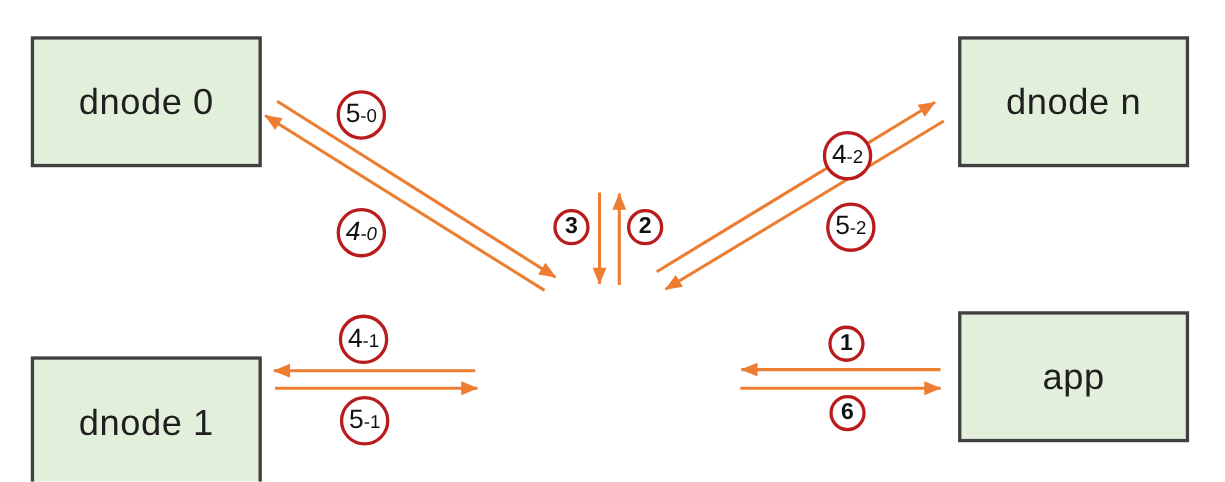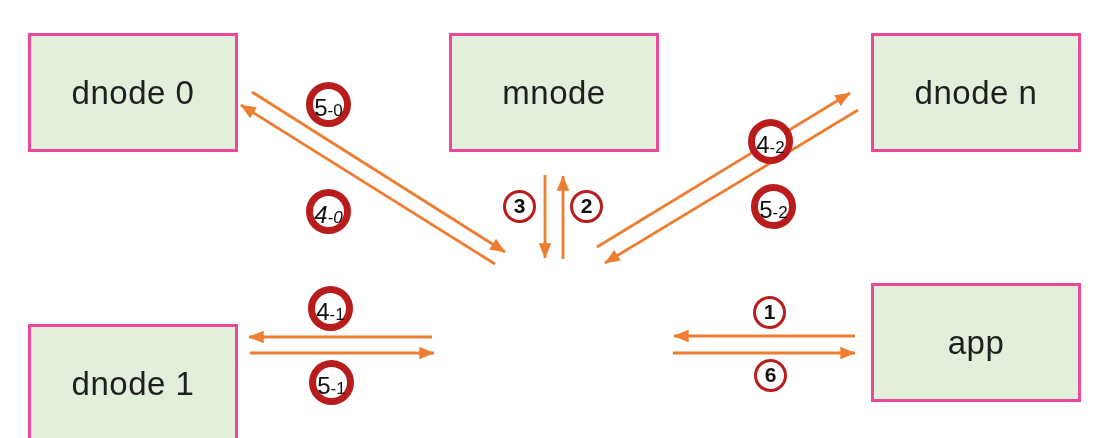--- a/index.html
+++ b/index.html
@@ -22,21 +22,21 @@
     width: 1114px;
     height: 438px;
     z-index: 1;
   }
   .node {
     position: absolute;
     width: 210px;
     height: 119px;
     box-sizing: border-box;
     background: #e2efda;
-    border: 3px solid #ec4899;
+    border: 3px solid #404040;
     display: flex;
     align-items: center;
     justify-content: center;
     z-index: 2;
   }
   .node .node-label {
     font-size: 33px;
     color: #1f1f1f;
     letter-spacing: 0.5px;
     white-space: nowrap;
@@ -44,21 +44,21 @@
   #node-dnode0 { left: 28px;  top: 33px;  }
   #node-mnode  { left: 449px; top: 33px;  }
   #node-dnoden { left: 871px; top: 33px;  }
   #node-dnode1 { left: 28px;  top: 283px; margin-top: 41px; }
   #node-taosc  { left: 449px; top: 283px; }
   #node-app    { left: 871px; top: 283px; }
 
   .edge-label {
     position: absolute;
     box-sizing: border-box;
-    border: 7px solid #b91c1c;
+    border: 3px solid #b91c1c;
     border-radius: 50%;
     background: #ffffff;
     text-align: center;
     color: #111111;
     z-index: 3;
     white-space: nowrap;
   }
   .edge-label.big {
     width: 45px;
     height: 45px;
@@ -117,23 +117,20 @@
     <line x1="250" y1="353" x2="434" y2="353" stroke="#ed7d31" stroke-width="2.8" marker-end="url(#ah)"></line>
 
     <line x1="597" y1="247" x2="850" y2="93" stroke="#ed7d31" stroke-width="2.8" marker-end="url(#ah)"></line>
 
     <line x1="858" y1="110" x2="605" y2="263" stroke="#ed7d31" stroke-width="2.8" marker-end="url(#ah)"></line>
   </svg>
 
   <div class="node" id="node-dnode0">
     <span class="node-label">dnode 0</span>
   </div>
-  <div class="node" id="node-mnode">
-    <span class="node-label">mnode</span>
-  </div>
   <div class="node" id="node-dnoden">
     <span class="node-label">dnode n</span>
   </div>
   <div class="node" id="node-dnode1">
     <span class="node-label">dnode 1</span>
   </div>
   <div class="node" id="node-app">
     <span class="node-label">app</span>
   </div>
 

